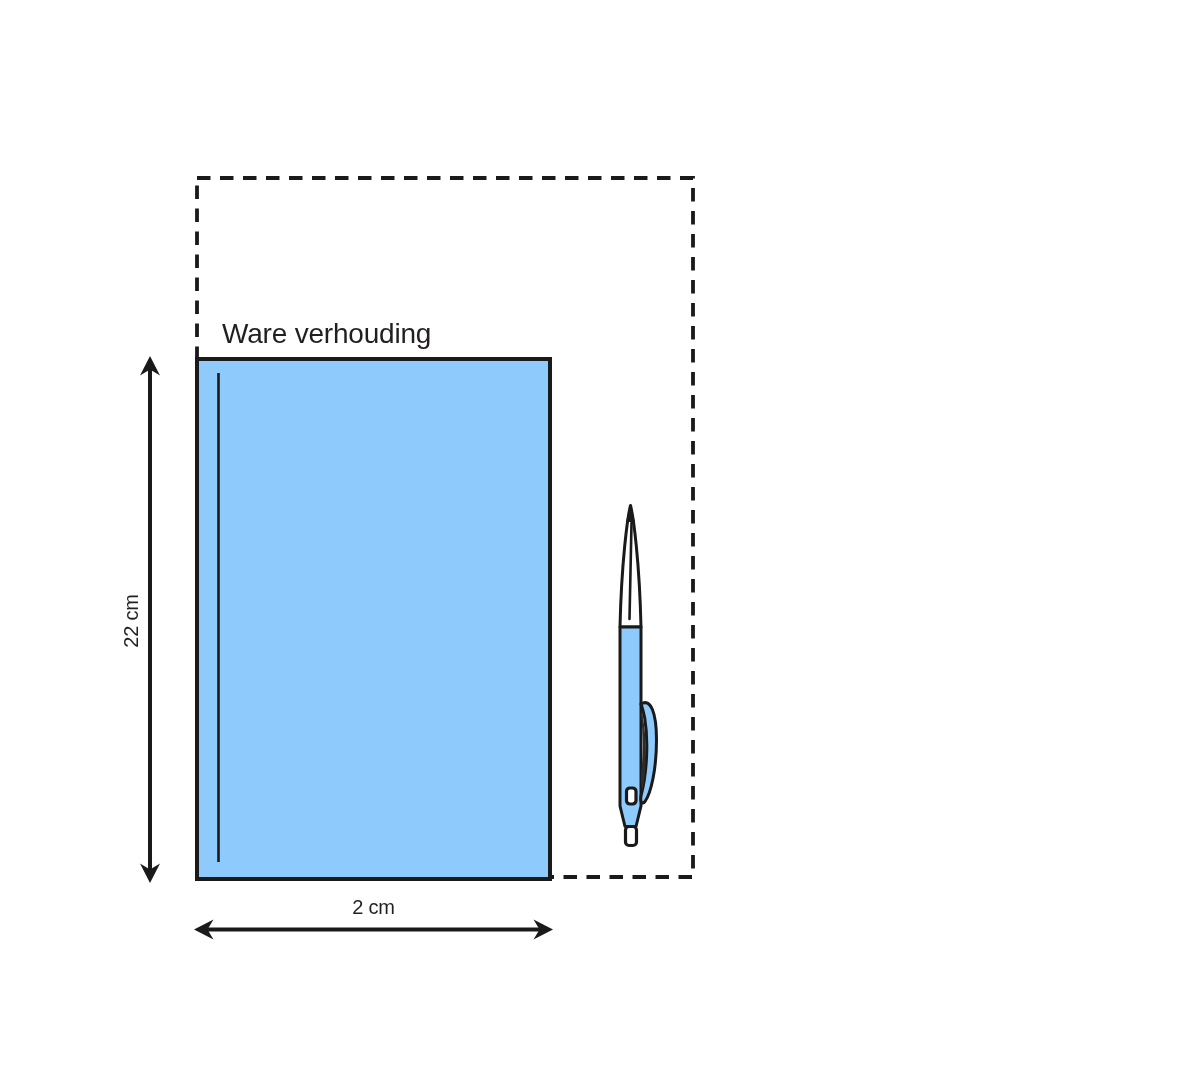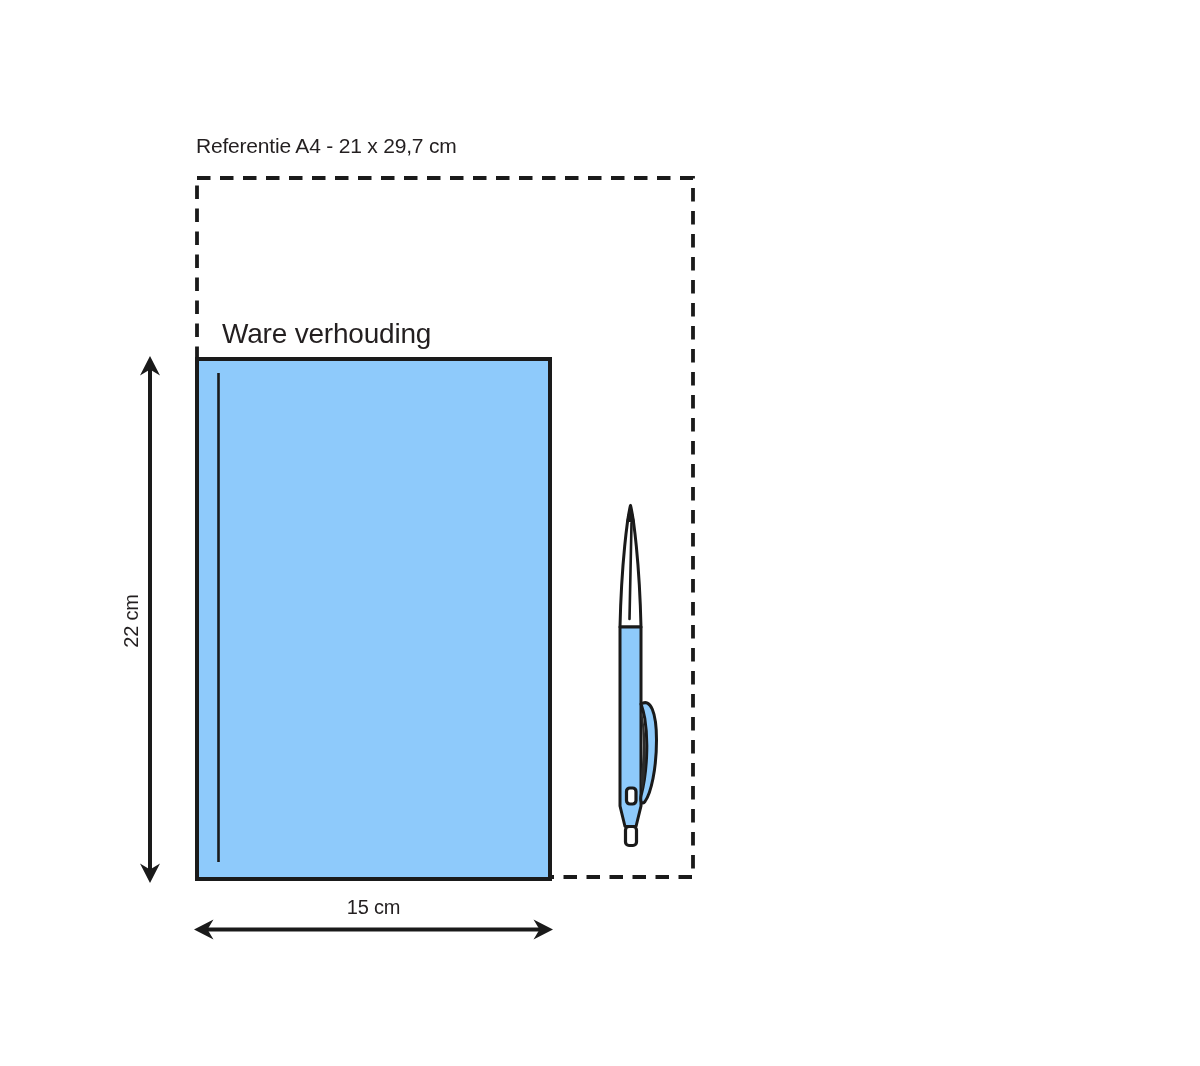--- a/index.html
+++ b/index.html
@@ -99,21 +99,20 @@
 
       <path d="M641.6,711 C646.8,733 647.2,764 642.6,791 C640.8,786 640.6,779 641.2,771
                C643.8,753 643.4,731 640.6,714.5 Z" class="shadow-fill"></path>
 
       <rect x="626.5" y="788" width="9.5" height="16" rx="3.4" class="white-fill outline-stroke" stroke-width="3.2"></rect>
 
       <rect x="625.5" y="826.5" width="11" height="19" rx="3.5" class="white-fill outline-stroke" stroke-width="3.2"></rect>
     </g>
   </svg>
 
-  <div class="label reference-label">Referentie A4 - 21 x 29,7 cm</div>
 
   <div class="label scale-label">Ware verhouding</div>
 
   <div class="label height-label">22 cm</div>
 
-  <div class="label width-label">15 cm</div>
+  <div class="label width-label">2 cm</div>
 
 </div>
 
 </body></html>

